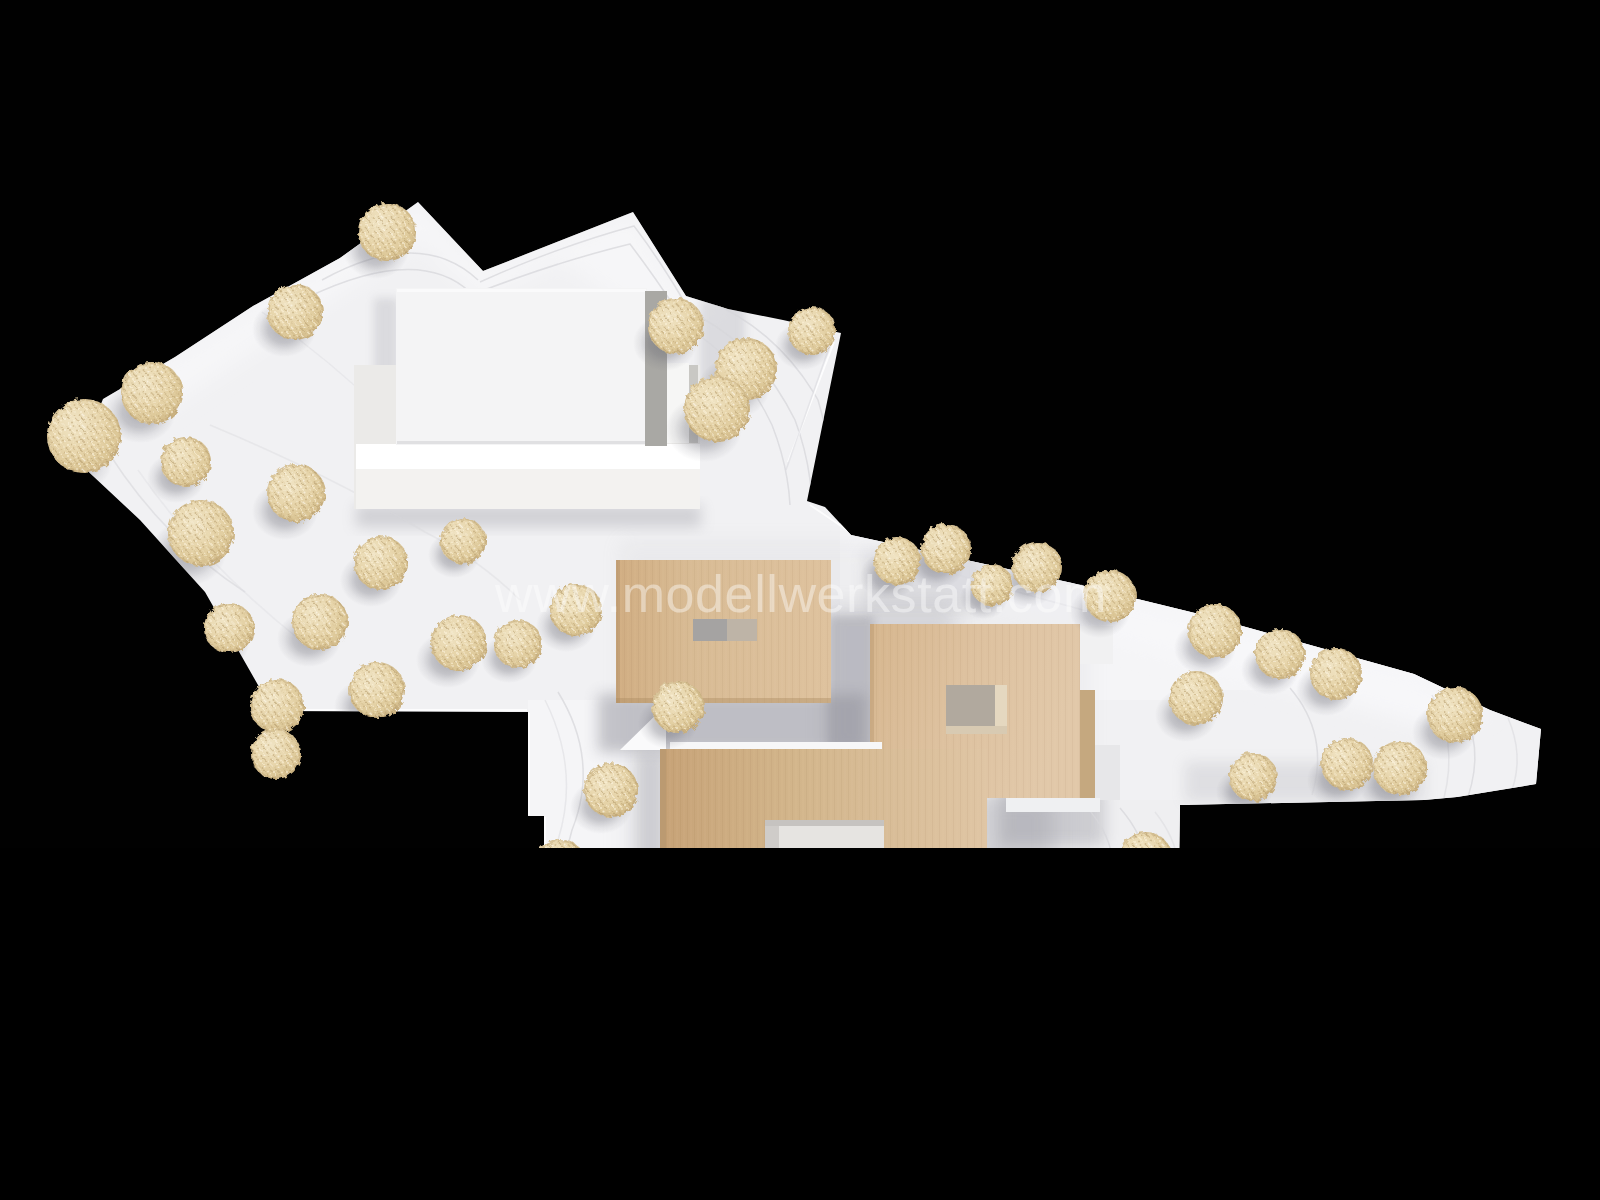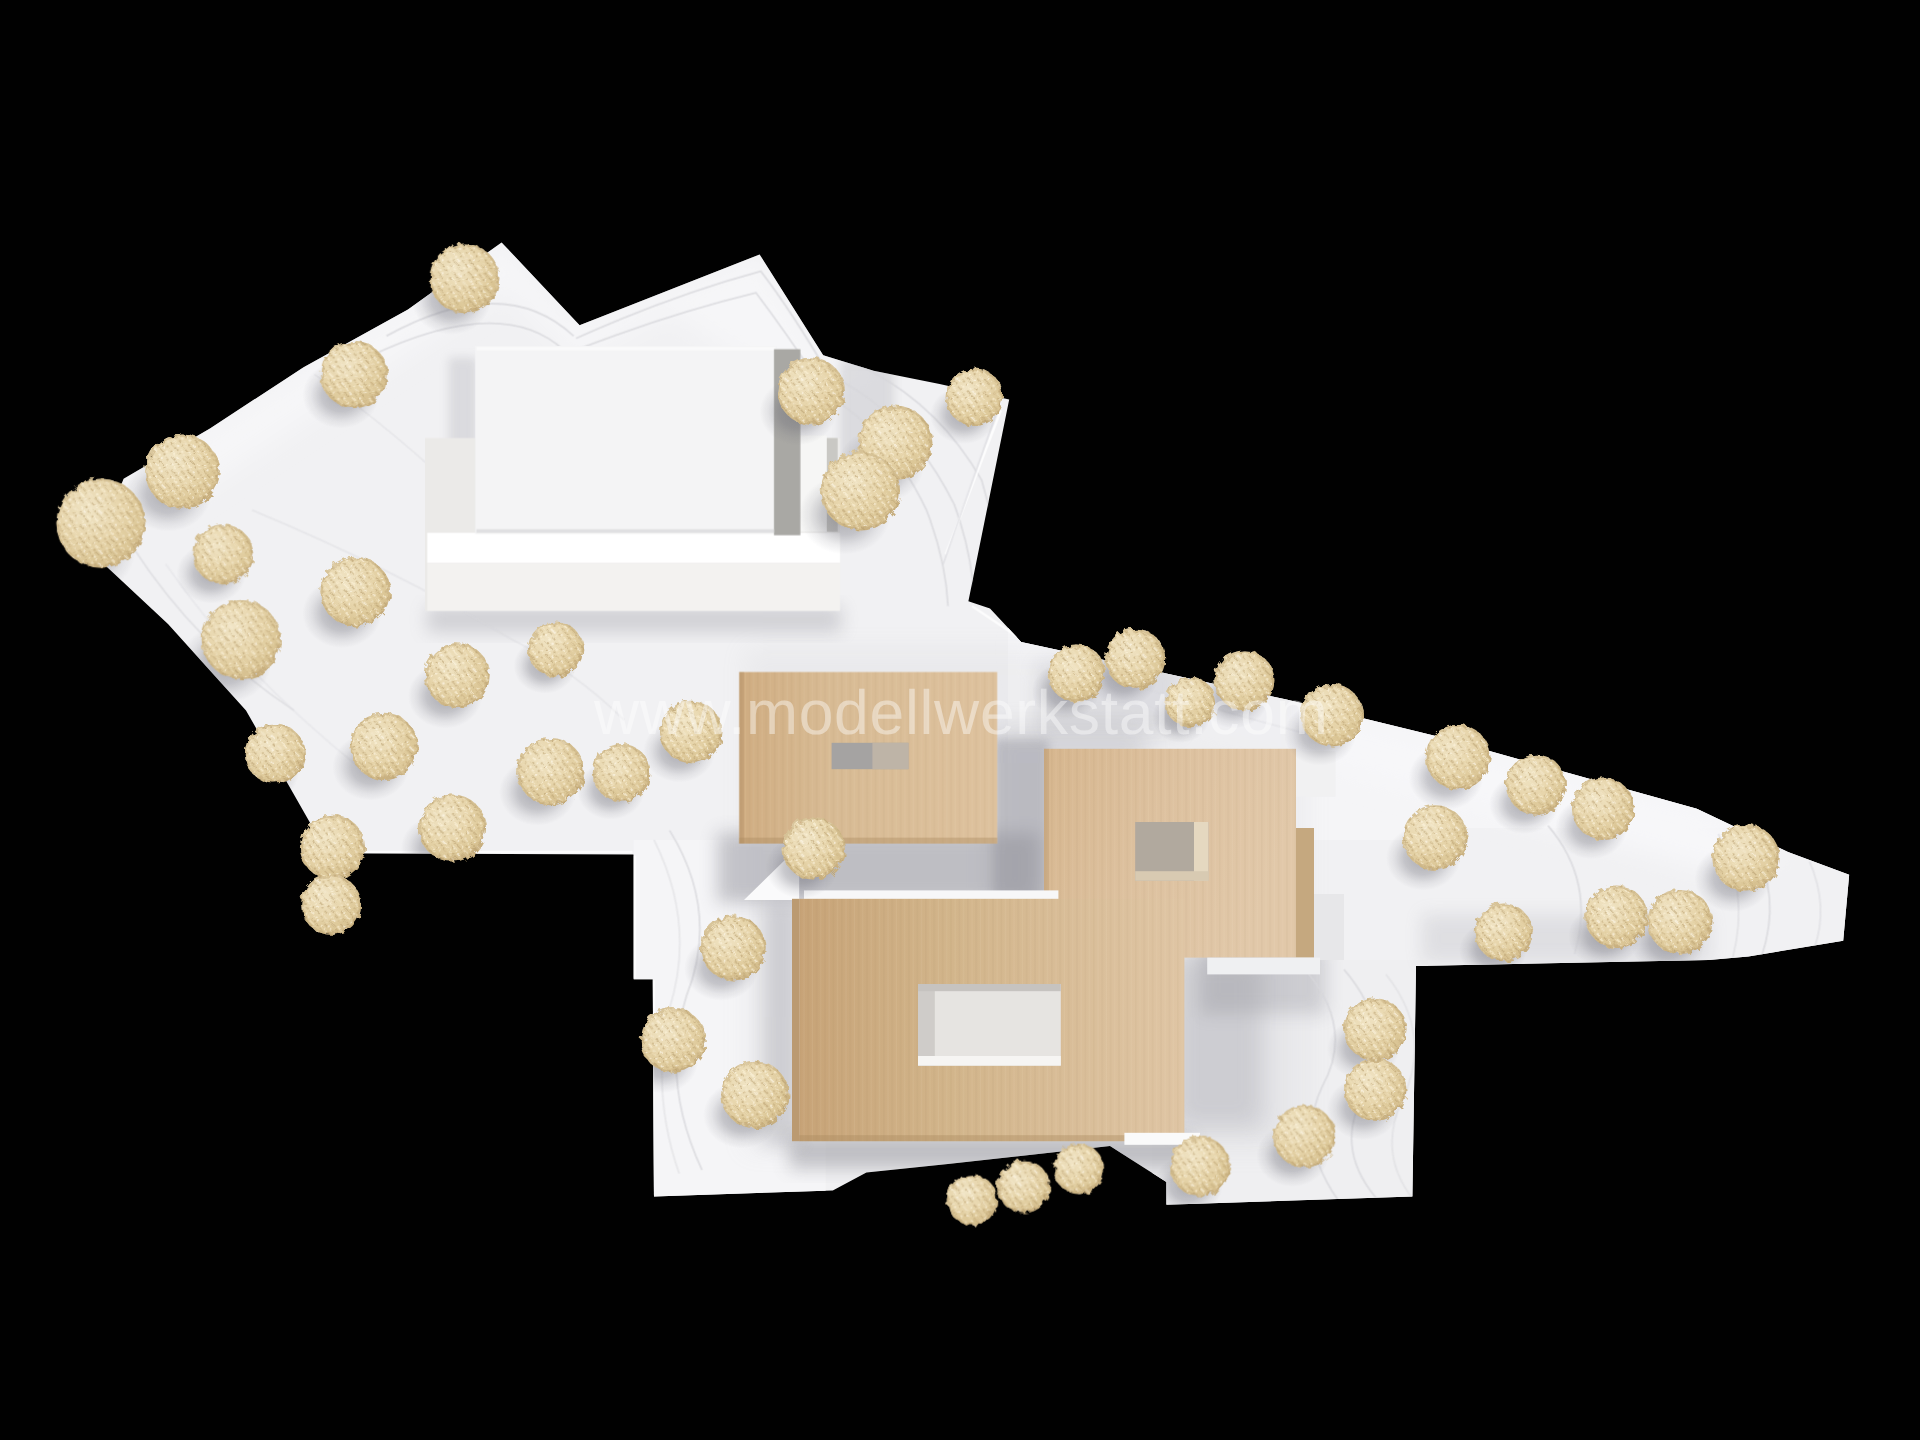--- a/index.html
+++ b/index.html
@@ -1,16 +1,16 @@
 <!DOCTYPE html>
 <html><head>
 <meta charset="utf-8">
 <style>
 html,body{margin:0;padding:0;background:#000;}
-#stage{position:relative;width:1600px;height:1200px;overflow:hidden;background:#010101;}
+#stage{position:relative;width:1600px;height:848px;overflow:hidden;background:#010101;}
 </style>
 </head>
 <body>
 <div id="stage">
 <svg width="1600" height="1200" viewBox="0 0 1600 1200">
 <defs>
 <radialGradient id="gPom" cx="0.38" cy="0.34" r="0.80">
  <stop offset="0" stop-color="#f1e5c6"></stop>
  <stop offset="0.45" stop-color="#e7d5ab"></stop>
  <stop offset="0.72" stop-color="#dcc797"></stop>

